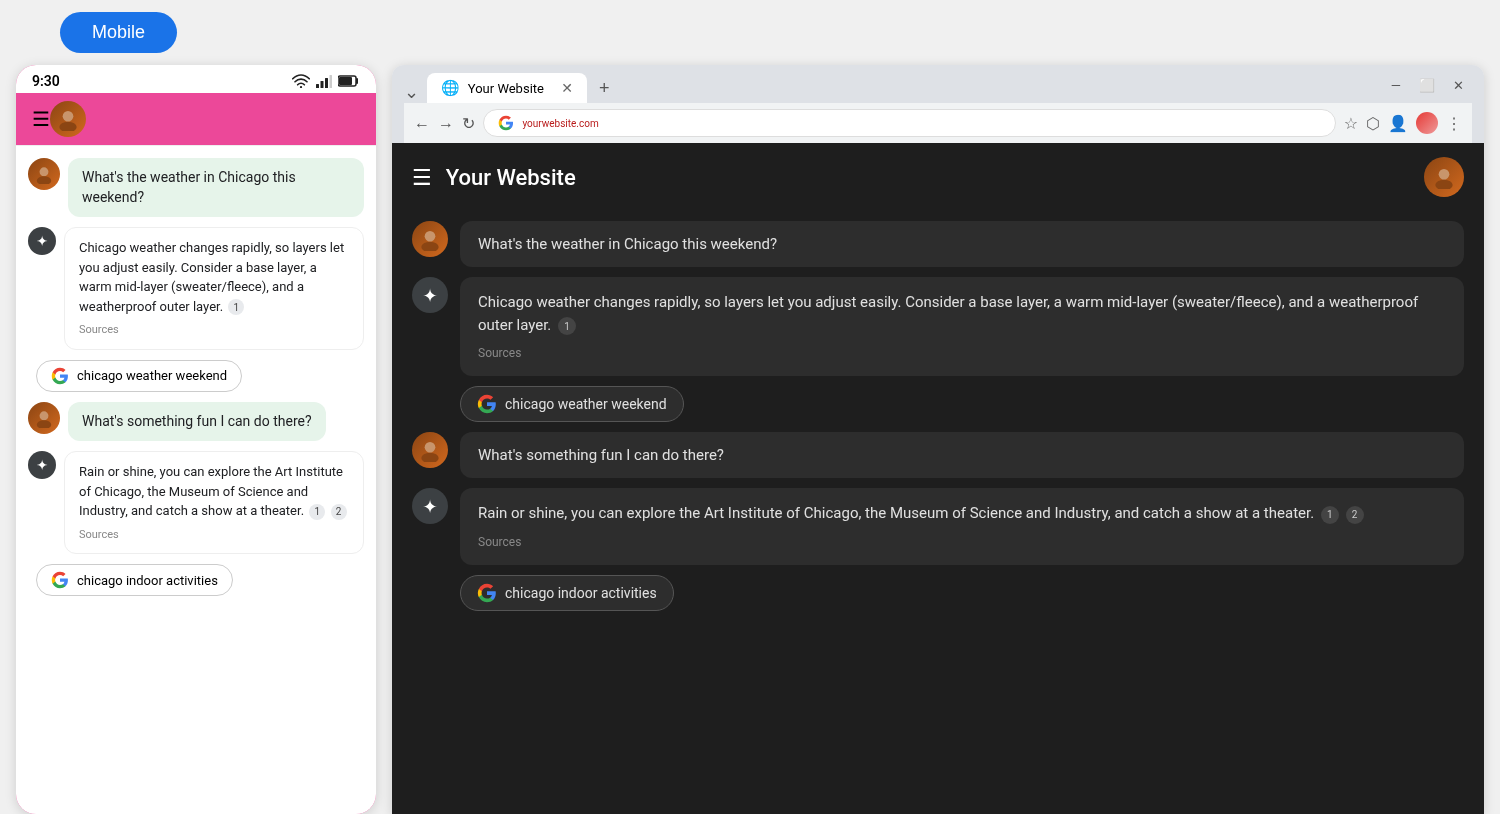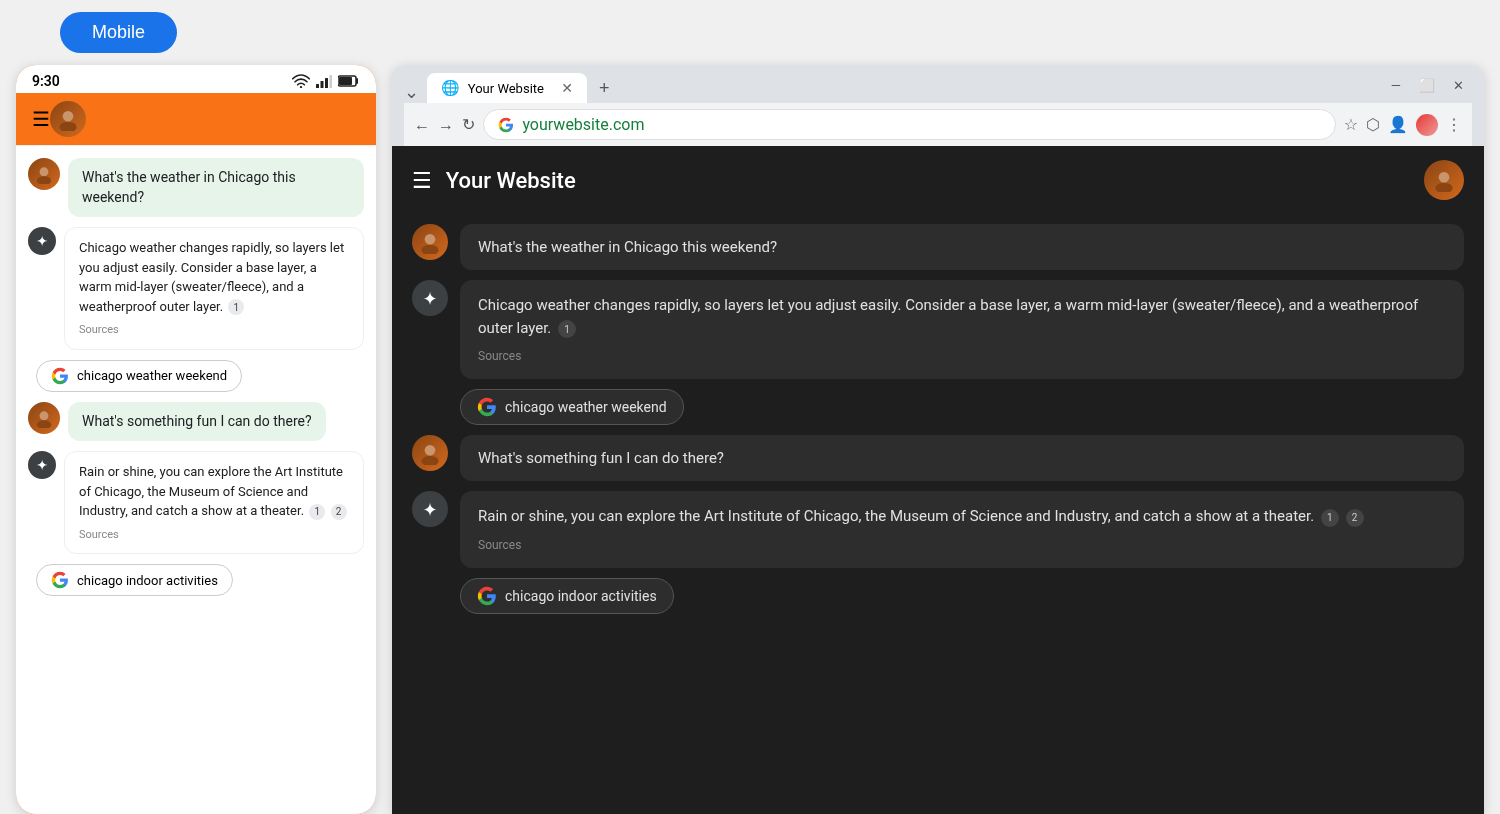--- a/index.html
+++ b/index.html
@@ -40,21 +40,21 @@
       width: 100%;
       flex: 1;
       gap: 0;
       padding: 0 16px;
     }
 
     
     .mobile-panel {
       width: 360px;
       min-width: 360px;
-      background: #f97316;
+      background: #ec4899;
       border-radius: 20px;
       overflow: hidden;
       display: flex;
       flex-direction: column;
       box-shadow: 0 2px 12px rgba(0,0,0,0.15);
       margin-right: 16px;
     }
 
     .mobile-status-bar {
       display: flex;
@@ -255,22 +255,22 @@
       background: white;
       border-radius: 20px;
       padding: 5px 14px;
       font-size: 14px;
       display: flex;
       align-items: center;
       gap: 8px;
       border: 1px solid #ddd;
     }
     .url-text {
-      font-size: 16px;
-      color: #15803d;
+      font-size: 10px;
+      color: #b91c1c;
     }
     .nav-action-icon {
       font-size: 16px;
       color: #666;
       cursor: pointer;
     }
 
     
     .website-content {
       flex: 1;

